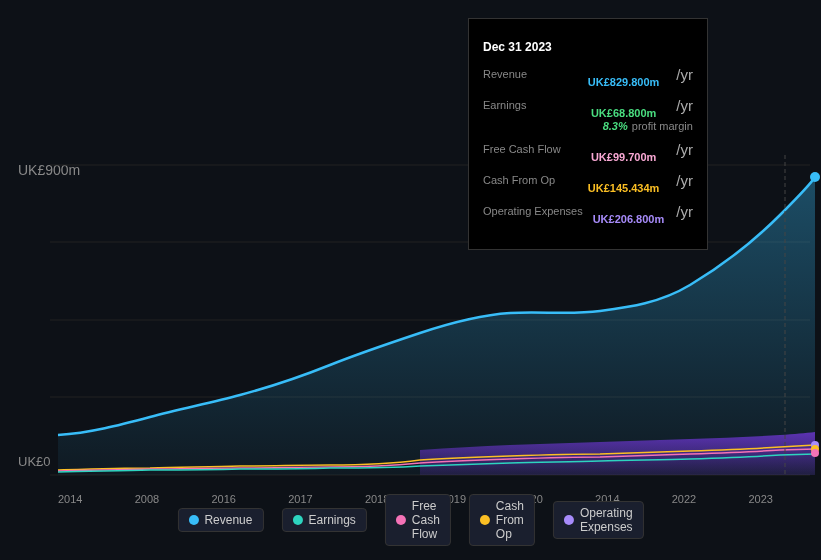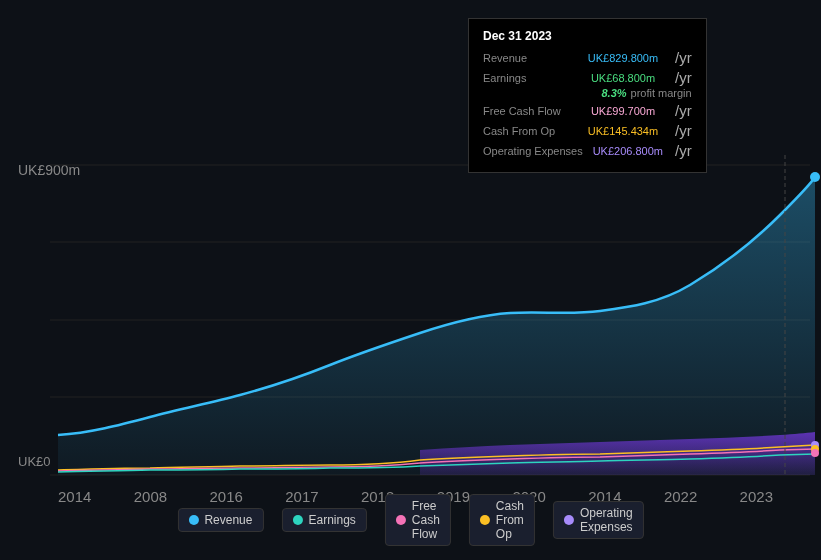--- a/index.html
+++ b/index.html
@@ -19,21 +19,21 @@
       position: relative;
     }
 
     
     #tooltip-card {
       position: absolute;
       top: 18px;
       left: 468px;
       background: #000;
       border: 1px solid #333;
-      padding: 10px 14px;
+      padding: 21px 14px;
       min-width: 230px;
       z-index: 10;
     }
 
     .tooltip-date {
       color: #fff;
       font-size: 12px;
       font-weight: bold;
       margin-bottom: 6px;
     }
@@ -46,22 +46,23 @@
       margin-bottom: 3px;
       gap: 10px;
     }
 
     .tooltip-label {
       color: #888;
       min-width: 90px;
     }
 
     .tooltip-value {
-      font-weight: normal;
+      font-weight: bold;
       white-space: nowrap;
+      margin-top: 16px;
     }
 
     .tooltip-suffix {
       color: #aaa;
       font-size: 15px;
       margin-left: 2px;
     }
 
     .profit-margin-row {
       display: flex;
@@ -110,21 +111,21 @@
 
     
     .x-axis {
       position: absolute;
       bottom: 55px;
       left: 0;
       width: 821px;
       display: flex;
       justify-content: space-between;
       padding: 0 48px 0 58px;
-      font-size: 15px;
+      font-size: 11px;
       color: #888;
     }
 
     
     #legend {
       position: absolute;
       bottom: 14px;
       left: 50%;
       transform: translateX(-50%);
       display: flex;

